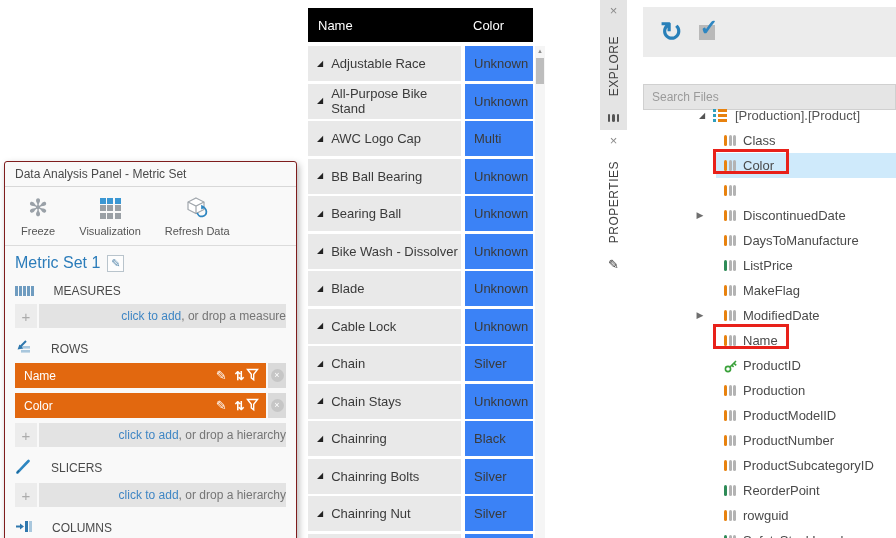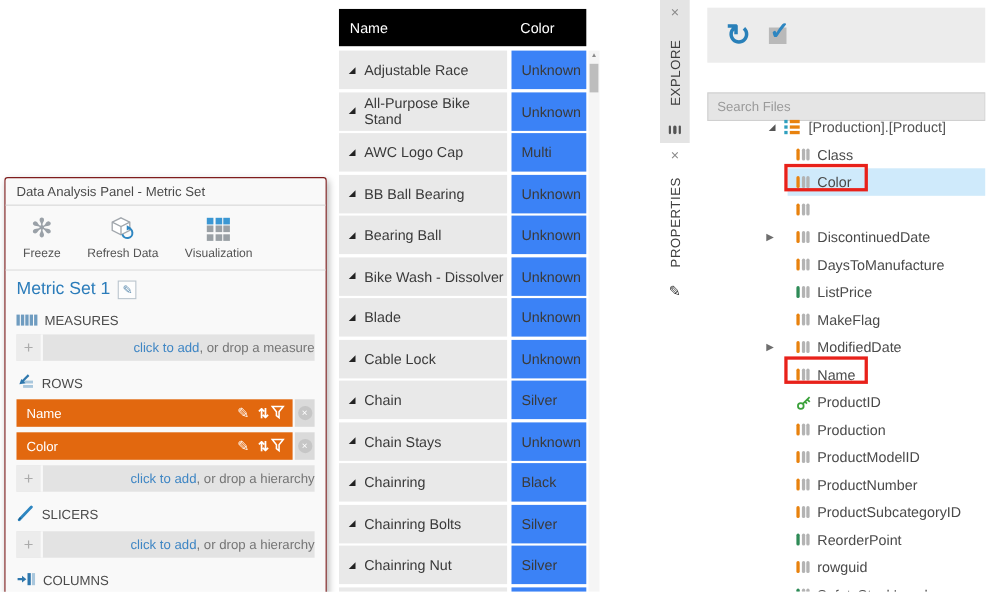--- a/index.html
+++ b/index.html
@@ -19,21 +19,21 @@
   .mp-tool .ticonbox { height:26px; display:flex; align-items:center; justify-content:center; }
   .freeze-glyph { font-size:24px; color:#9aa1a8; line-height:24px; }
   .viz-grid { display:grid; grid-template-columns:repeat(3,6px); grid-auto-rows:6px; gap:1.5px; }
   .viz-grid i { background:#9aa0a5; }
   .viz-grid i.b { background:#3b97d3; }
   .mp-divider { border-top:1px solid #dcdcdc; margin-top:4px; }
   .mp-msname { display:flex; align-items:center; gap:7px; padding:8px 10px 2px;
     font-size:16px; color:#2b7cba; }
   .ms-edit { width:17px; height:17px; background:#fdfdfd; border:1px solid #b9c4cc;
     font-size:11px; color:#5e8db0; display:flex; align-items:center; justify-content:center; }
-  .mp-sec { display:flex; align-items:center; gap:7px; padding:10px 10px 5px;
+  .mp-sec { display:flex; align-items:center; gap:20px; padding:10px 10px 5px;
     font-size:12px; color:#4a4a4a; }
   .meas-bars { display:inline-flex; gap:1.5px; align-items:flex-end; }
   .meas-bars i { width:2.5px; height:10px; background:#6f9cc0; }
   .mp-drop { margin:1px 10px 2px; height:24px; background:#e3e3e3; display:flex;
     align-items:center; font-size:12px; color:#757575; }
   .mp-drop .plus { width:24px; height:24px; background:#ececec; color:#ababab;
     font-size:15px; display:flex; align-items:center; justify-content:center;
     border-right:2px solid #f9f9f9; }
   .mp-drop .dtext { flex:1; text-align:right; white-space:nowrap; }
   .mp-drop .dlink { color:#3f86c4; }
@@ -125,44 +125,44 @@
 
     <div class="mp-toolbar">
       <div class="mp-tool">
         <span class="ticonbox">
             <span class="freeze-glyph">✻</span>
           </span>
         <span>Freeze</span>
       </div>
       <div class="mp-tool">
         <span class="ticonbox">
+          <span class="viz-grid">
+              <i class="b"></i>
+              <i class="b"></i>
+              <i class="b"></i>
+              <i></i>
+              <i></i>
+              <i></i>
+              <i></i>
+              <i></i>
+              <i></i>
+            </span>
+        </span>
+        <span>Visualization</span>
+      </div>
+      <div class="mp-tool">
+        <span class="ticonbox">
           <svg width="25" height="24" viewBox="0 0 25 24">
             <path d="M11 2 L19 6 L19 13.5 L11 17.5 L3 13.5 L3 6 Z" fill="#ffffff" stroke="#a0a6ac" stroke-width="1.2"></path>
             <path d="M3 6 L11 10 L19 6 M11 10 L11 17.5" fill="none" stroke="#a0a6ac" stroke-width="1.2"></path>
             <path d="M16.8 11.2 a4.6 4.6 0 1 1 -4.5 5.7" fill="none" stroke="#2e86c1" stroke-width="1.8"></path>
             <path d="M16.2 8.8 l4.2 2.4 -4.2 2.4 z" fill="#2e86c1"></path>
           </svg>
         </span>
         <span>Refresh Data</span>
-      </div>
-      <div class="mp-tool">
-        <span class="ticonbox">
-          <span class="viz-grid">
-              <i class="b"></i>
-              <i class="b"></i>
-              <i class="b"></i>
-              <i></i>
-              <i></i>
-              <i></i>
-              <i></i>
-              <i></i>
-              <i></i>
-            </span>
-        </span>
-        <span>Visualization</span>
       </div>
     </div>
     <div class="mp-divider"></div>
 
     <div class="mp-msname">
       <span>Metric Set 1</span>
       <span class="ms-edit">
           <span>✎</span>
         </span>
     </div>

